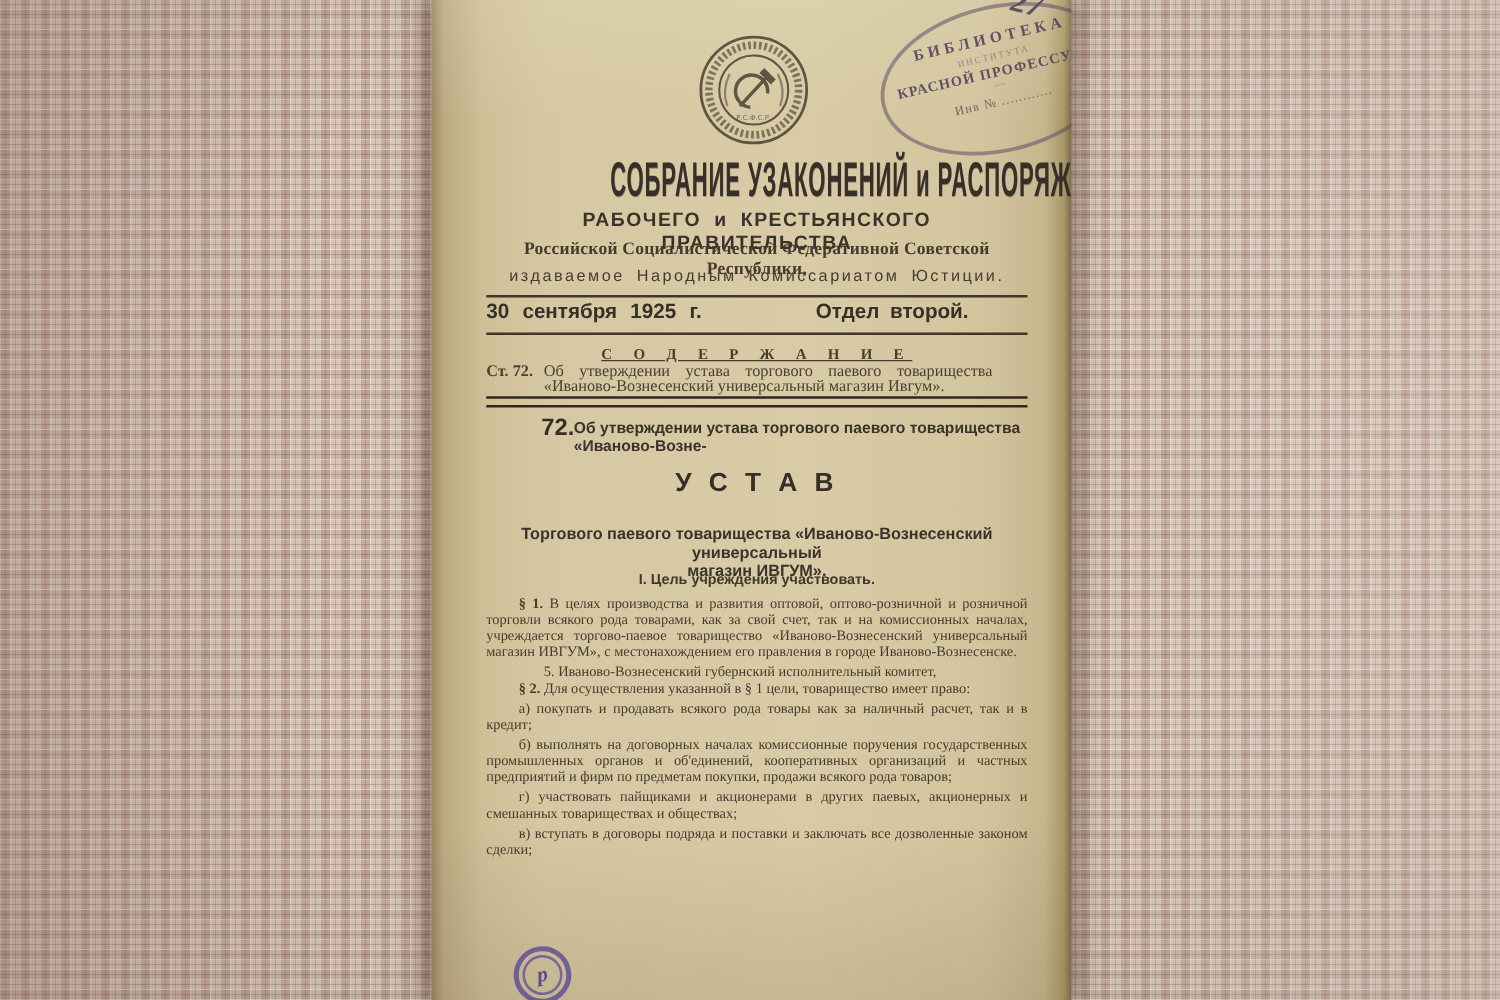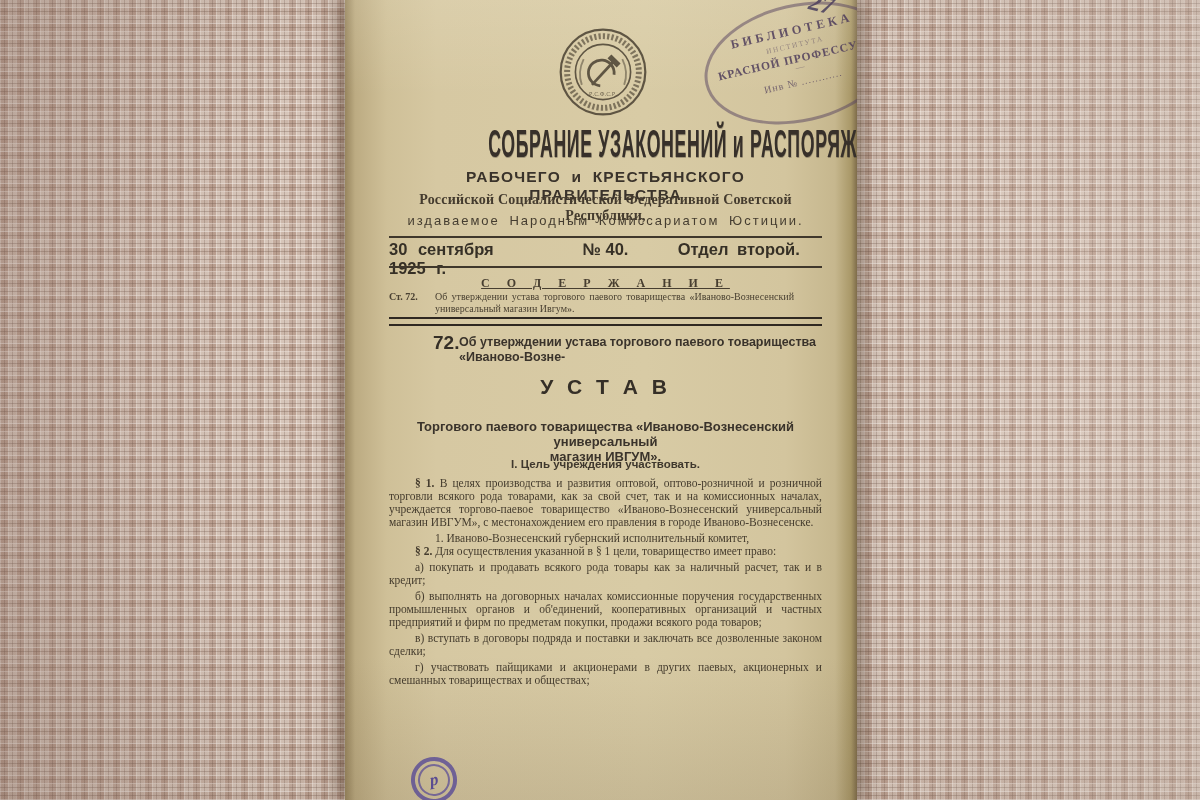--- a/index.html
+++ b/index.html
@@ -25,23 +25,23 @@
   .masthead-title{top:121px;white-space:nowrap;}
   .masthead-title span{display:inline-block;font-family:"Liberation Sans",sans-serif;font-weight:bold;font-size:26px;letter-spacing:1px;transform:scale(.68,1.5);transform-origin:center top;color:#37302a;text-shadow:.4px .4px .4px rgba(55,48,42,.35);}
   .sub1{top:168px;font-family:"Liberation Sans",sans-serif;font-weight:bold;font-size:15.5px;letter-spacing:1.2px;word-spacing:5px;color:#3a332b;}
   .sub2{top:192px;font-weight:bold;font-size:14px;letter-spacing:.2px;color:#443b2e;}
   .sub3{top:213px;font-family:"Liberation Sans",sans-serif;font-size:13px;letter-spacing:2px;word-spacing:4px;color:#453d30;}
   .rule{height:0;border-top:2px solid #3f372b;}
   .rule1{top:236px;} .rule2{top:266px;}
   .daterow{top:240px;display:flex;font-family:"Liberation Sans",sans-serif;font-weight:bold;font-size:16.5px;color:#363026;}
   .daterow .d1{flex:1;text-align:left;word-spacing:6px;}
   .daterow .d2{flex:1;text-align:center;}
-  .daterow .d3{flex:1;text-align:left;word-spacing:4px;}
+  .daterow .d3{flex:1;text-align:center;word-spacing:4px;}
   .contents-heading{top:276px;font-weight:bold;font-size:12px;letter-spacing:7px;color:#473e30;text-decoration:underline;}
-  .contents-entry{top:291px;display:flex;font-size:10px;line-height:11.5px;color:#4a4132;}
+  .contents-entry{top:291px;display:flex;font-size:13px;line-height:11.5px;color:#4a4132;}
   .contents-entry .lbl{min-width:46px;font-weight:bold;}
   .contents-entry .txt{flex:1;text-align:justify;padding-right:28px;}
   .rule3{top:317px;height:5px;border-top:2px solid #2f2821;border-bottom:2px solid #2f2821;}
   .art-number{position:absolute;left:88px;top:332px;font-family:"Liberation Sans",sans-serif;font-weight:bold;font-size:19px;color:#352f27;}
   .art-title{position:absolute;left:114px;top:335px;width:380px;text-align:left;font-family:"Liberation Sans",sans-serif;font-weight:bold;font-size:12.5px;line-height:14.5px;color:#3a332b;}
   .approval{top:367px;font-size:11px;color:rgba(68,59,44,.95);}
   .charter-head{top:375px;font-family:"Liberation Sans",sans-serif;font-weight:bold;font-size:21px;letter-spacing:4px;color:#352f27;}
   .charter-sub{top:419px;font-family:"Liberation Sans",sans-serif;font-weight:bold;font-size:13px;line-height:15px;color:#3a332b;}
   .sec1{top:458px;font-family:"Liberation Sans",sans-serif;font-weight:bold;font-size:11.5px;color:#3f382d;}
   .bodytext{top:477px;font-size:11.5px;line-height:13px;text-align:justify;color:rgba(59,51,38,.94);}
@@ -105,21 +105,20 @@
     <div class="col c masthead-title">
       <span>СОБРАНИЕ УЗАКОНЕНИЙ и РАСПОРЯЖЕНИЙ</span>
     </div>
     <div class="col c sub1">РАБОЧЕГО и КРЕСТЬЯНСКОГО ПРАВИТЕЛЬСТВА</div>
     <div class="col c sub2">Российской Социалистической Федеративной Советской Республики,</div>
     <div class="col c sub3">издаваемое Народным Комиссариатом Юстиции.</div>
 
     <div class="col rule rule1"></div>
     <div class="col daterow">
       <span class="d1">30 сентября 1925 г.</span>
-      <span class="d2">№ 40.</span>
       <span class="d3">Отдел второй.</span>
     </div>
     <div class="col rule rule2"></div>
 
     <div class="col c contents-heading">С О Д Е Р Ж А Н И Е</div>
     <div class="col contents-entry">
       <span class="lbl">Ст. 72.</span>
       <span class="txt">Об утверждении устава торгового паевого товарищества «Иваново-Вознесенский универсальный магазин Ивгум».</span>
     </div>
     <div class="col rule3"></div>
@@ -132,27 +131,27 @@
     <div class="col c charter-head">У С Т А В</div>
     <div class="col c charter-sub">
       <div>Торгового паевого товарищества «Иваново-Вознесенский универсальный</div>
       <div>магазин ИВГУМ».</div>
     </div>
     <div class="col c sec1">I. Цель учреждения участвовать.</div>
 
     <div class="col bodytext">
       <p class="indent"><span class="b">§ 1.</span> <span>В целях производства и развития оптовой, оптово-розничной и розничной торговли всякого рода товарами, как за свой счет, так и на комиссионных началах, учреждается торгово-паевое товарищество «Иваново-Вознесенский универсальный магазин ИВГУМ», с местонахождением его правления в городе Иваново-Вознесенске.</span></p>
       <div class="note">
-        <p>1. Иваново-Вознесенский губернский исполнительный комитет,</p>
+        <p>5. Иваново-Вознесенский губернский исполнительный комитет,</p>
       </div>
       <p class="indent"><span class="b">§ 2.</span> <span>Для осуществления указанной в § 1 цели, товарищество имеет право:</span></p>
       <p class="indent">а) покупать и продавать всякого рода товары как за наличный расчет, так и в кредит;</p>
       <p class="indent">б) выполнять на договорных началах комиссионные поручения государственных промышленных органов и об'единений, кооперативных организаций и частных предприятий и фирм по предметам покупки, продажи всякого рода товаров;</p>
+      <p class="indent">г) участвовать пайщиками и акционерами в других паевых, акционерных и смешанных товариществах и обществах;</p>
       <p class="indent">в) вступать в договоры подряда и поставки и заключать все дозволенные законом сделки;</p>
-      <p class="indent">г) участвовать пайщиками и акционерами в других паевых, акционерных и смешанных товариществах и обществах;</p>
     </div>
 
     <div class="stamp-round">
       <div class="inner">
         <span class="glyph">р</span>
       </div>
     </div>
 
   </div>
 </div>

